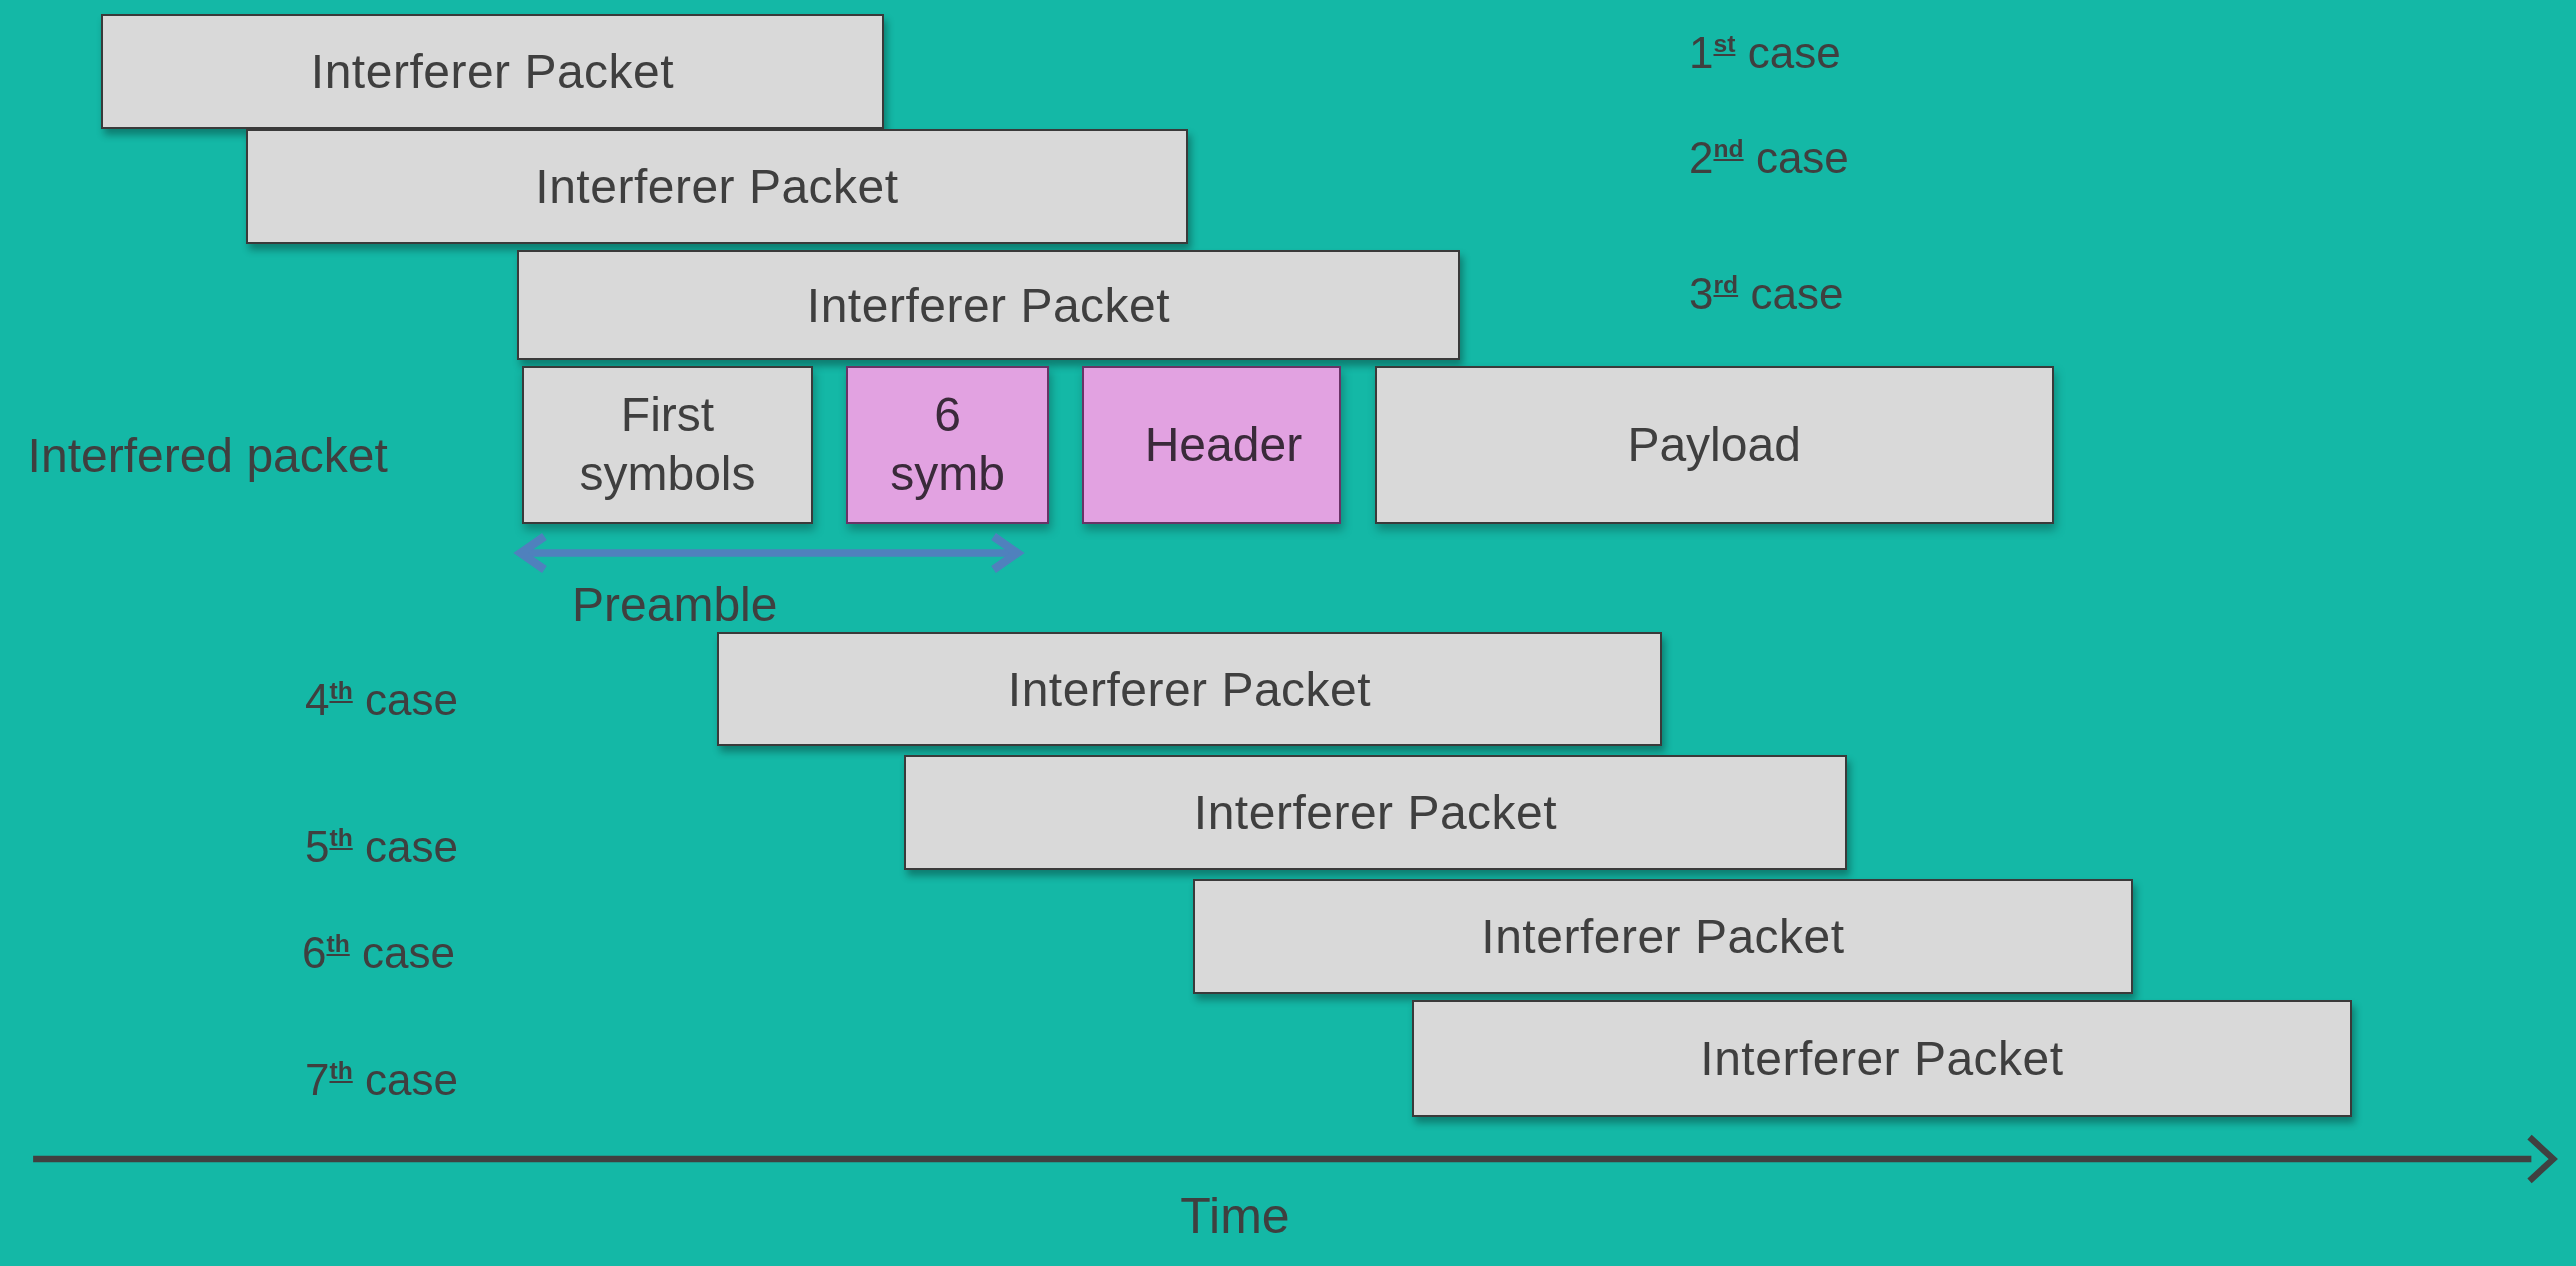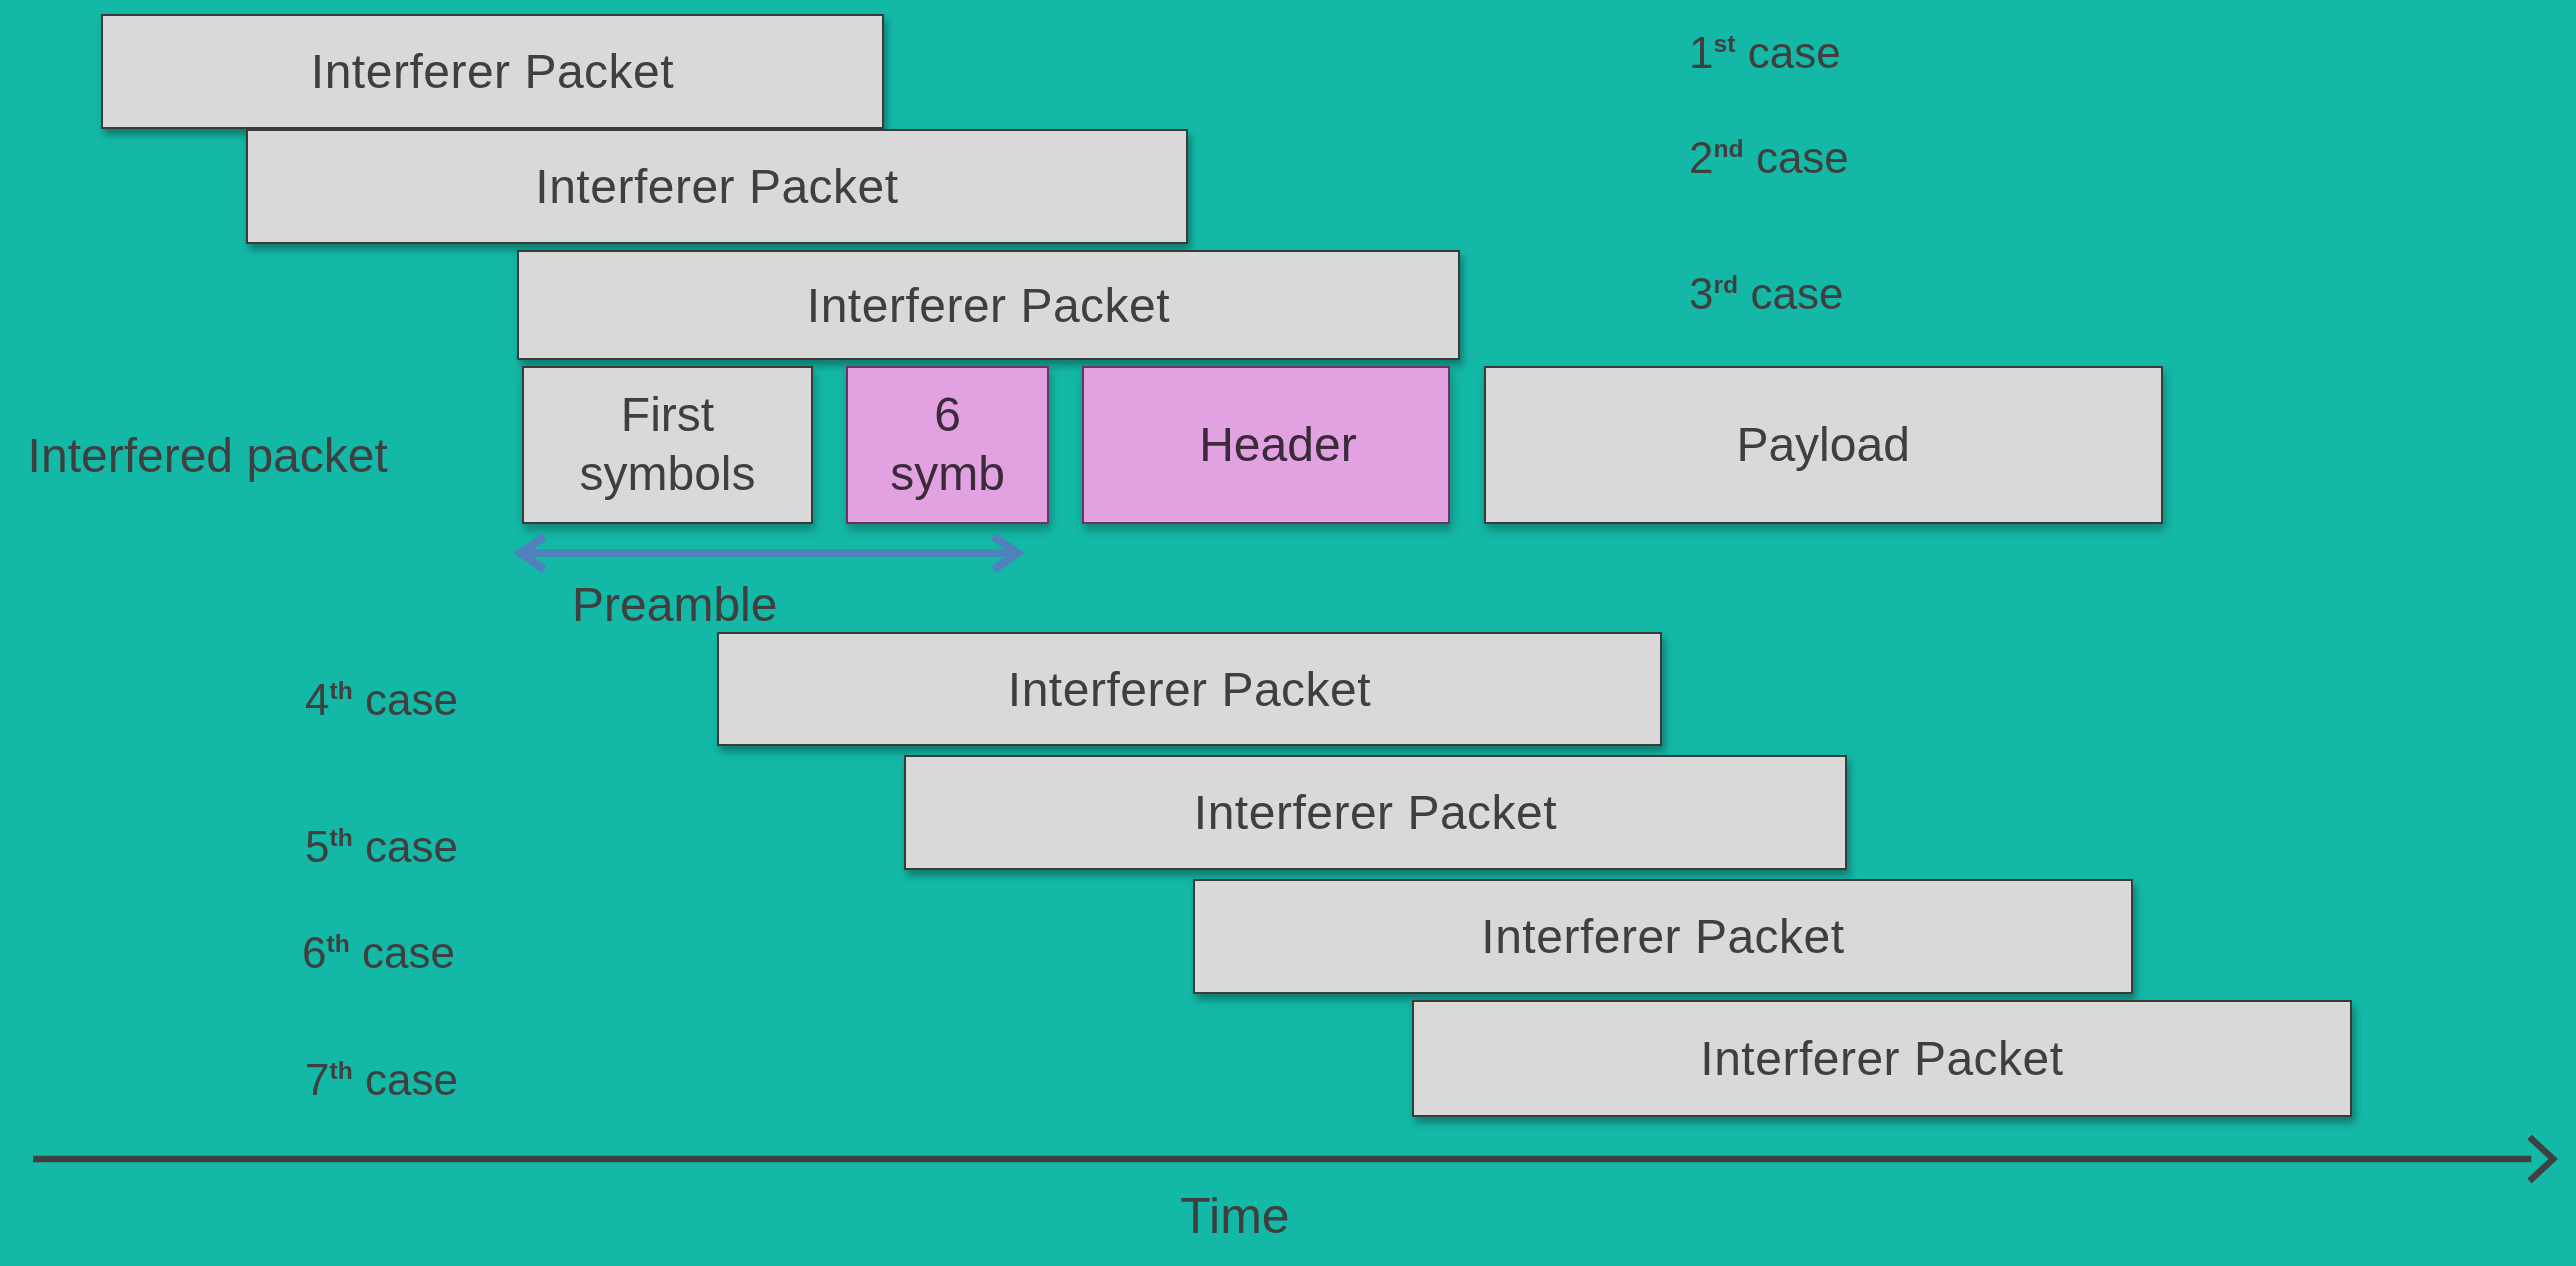--- a/index.html
+++ b/index.html
@@ -62,35 +62,36 @@
   }
   .seg + .seg { margin-left: -2.8px; }
   .seg.gray { background: var(--box-gray, #d9d9d9); }
   .seg.pink {
     background: var(--box-pink, #e2a2e1);
     border-color: var(--border-pink, #693366);
     color: #3a2a3a;
   }
   .s1 { width: 291px; }
   .s2 { width: 203px; }
-  .s3 { width: 368px; padding-left: 23px; }
+  .s3 { width: 259px; padding-left: 23px; }
   .s4 { width: 679px; }
   .seg span { display: block; }
 
   
   .lbl {
     position: absolute;
     font-size: 44px;
     line-height: 64px;
     white-space: nowrap;
   }
   .lbl sup {
     font-size: 0.56em;
     font-weight: 700;
     line-height: 0;
+    text-decoration: underline;
   }
   .word { margin-left: 0.28em; }
 
   .interfered-lbl {
     position: absolute;
     left: 27.6px;
     top: 424px;
     font-size: 48px;
     line-height: 64px;
     white-space: nowrap;

